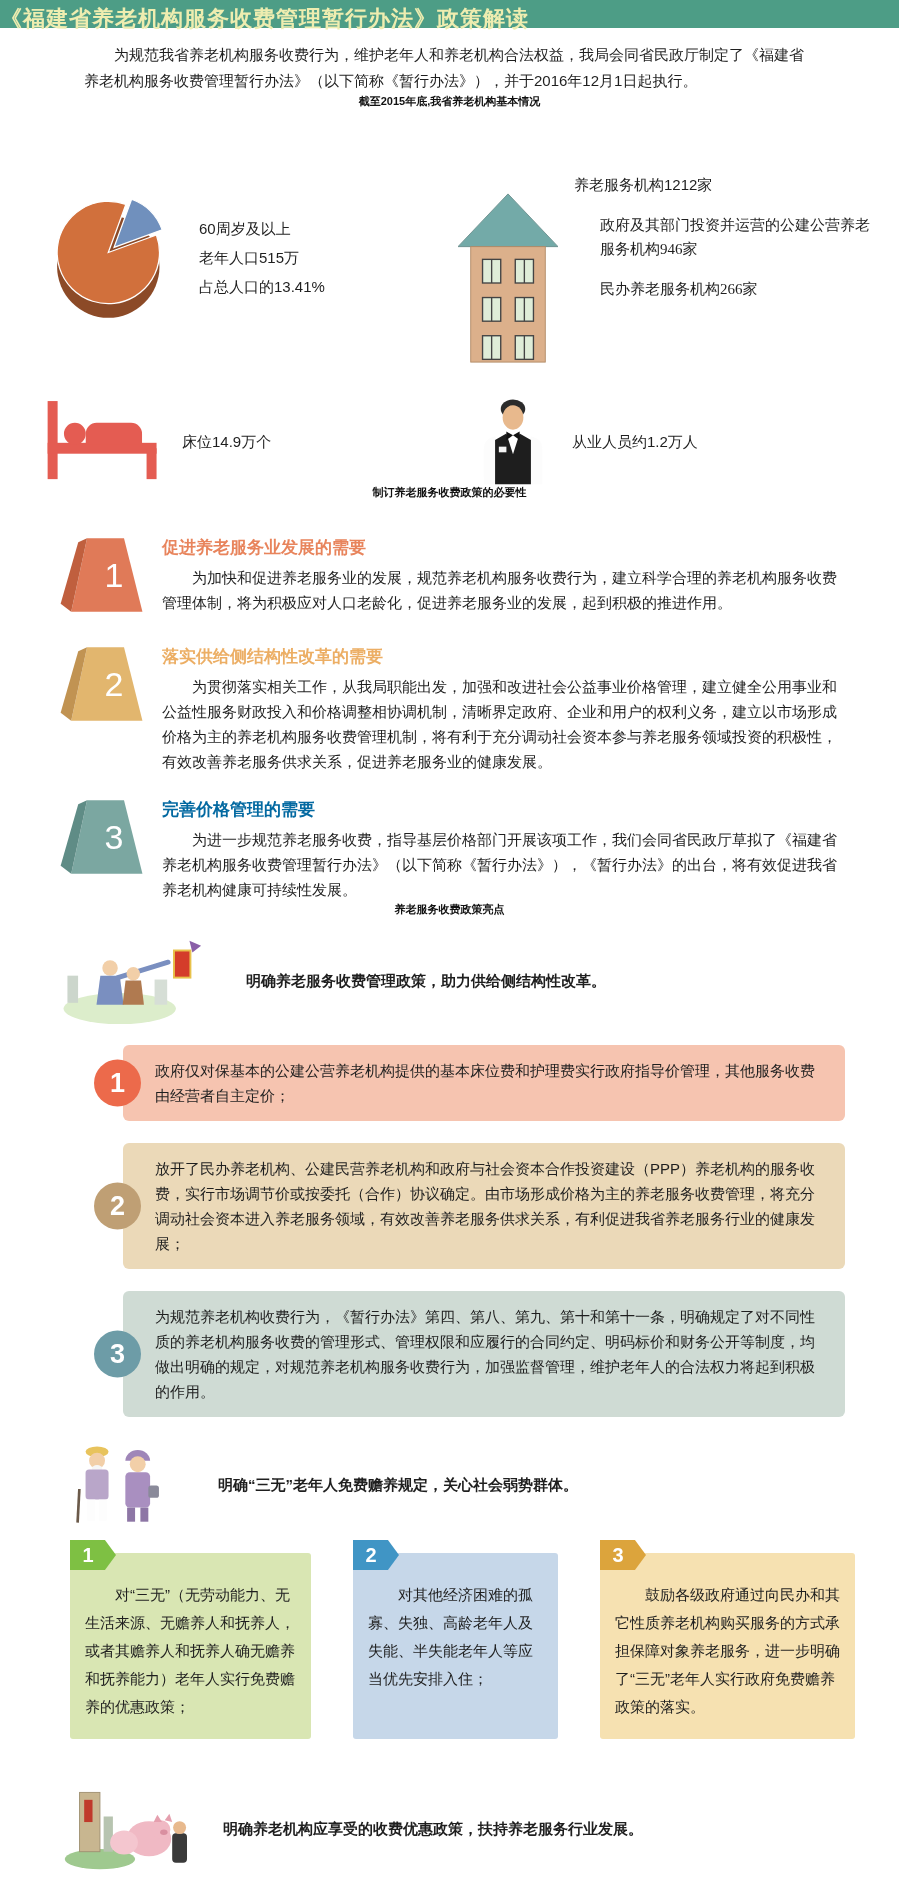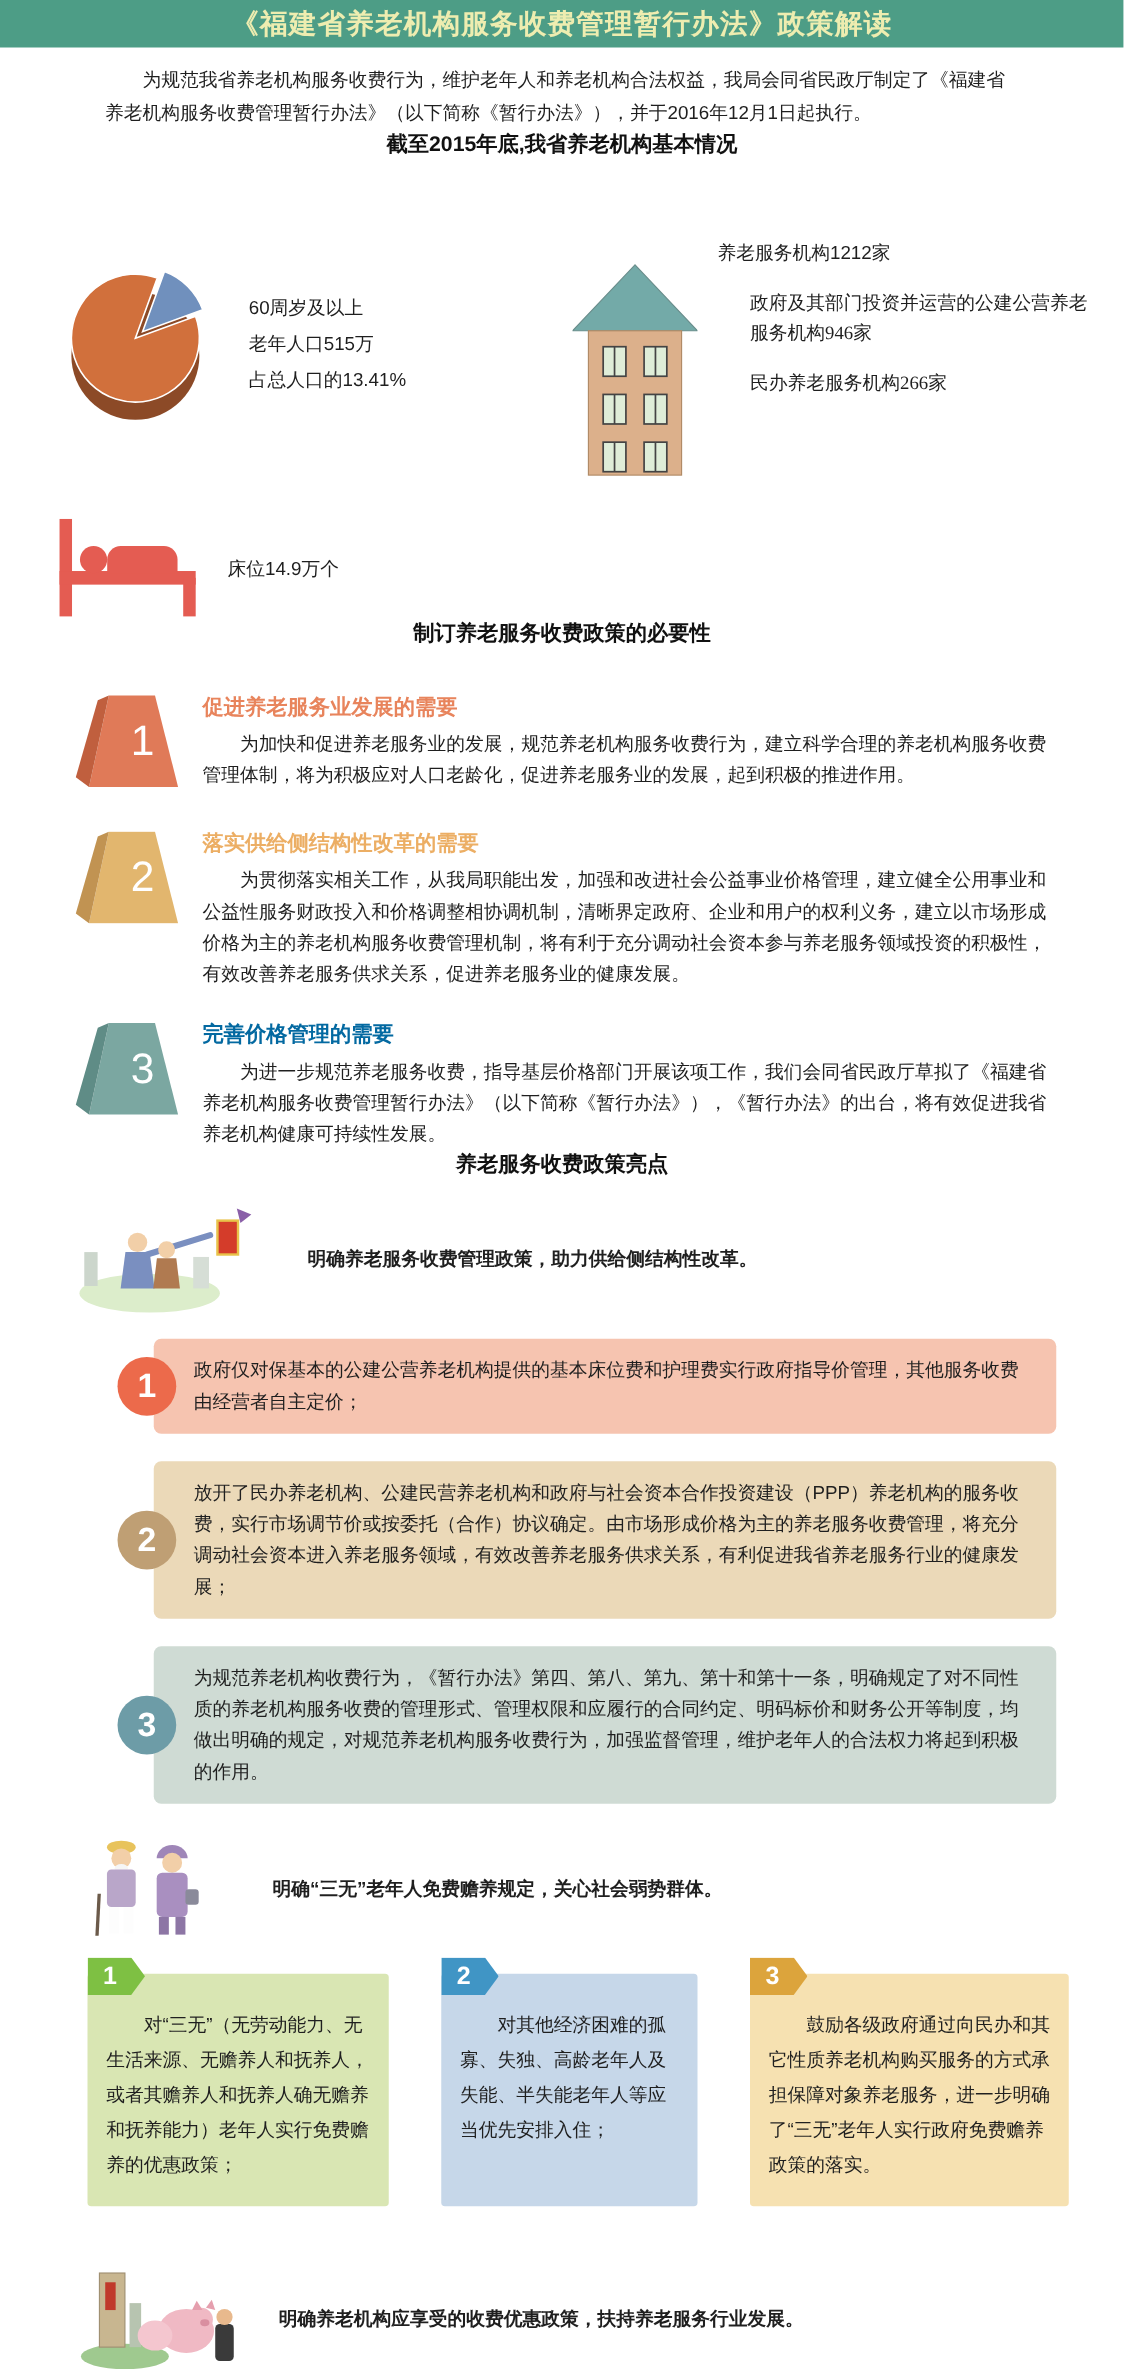--- a/index.html
+++ b/index.html
@@ -1,25 +1,25 @@
 <!DOCTYPE html>
 <html><head>
 <meta charset="utf-8">
 <style>
   html,body{margin:0;padding:0;background:#ffffff;}
   body{font-family:"Liberation Sans","DejaVu Sans",sans-serif;color:#1f1f1f;}
   .page{width:899px;min-height:1901px;margin:0 auto;background:#fff;overflow:hidden;}
 
   
-  .banner{height:38px;line-height:38px;background:#4d9d86;text-align:center;
+  .banner{height:28px;line-height:38px;background:#4d9d86;text-align:left;
           color:#eeedb0;font-size:22px;font-weight:bold;letter-spacing:1px;}
 
   .intro{margin:14px 84px 0;font-size:15px;line-height:26px;text-indent:2em;}
 
-  h2.sect{margin:0;text-align:center;font-size:17px;font-weight:bold;color:#111;}
+  h2.sect{margin:0;text-align:center;font-size:11px;font-weight:bold;color:#111;}
   .t1{margin-top:36px;}
   .t2{margin-top:72px;}
   .t3{margin-top:64px;}
 
   
   .stats{margin-top:38px;}
   .stats-row{display:flex;}
   .stats-row + .stats-row{margin-top:30px;}
   .cell-l{width:450px;box-sizing:border-box;padding-left:44px;display:flex;align-items:center;}
   .cell-r{flex:1;display:flex;align-items:flex-start;padding-left:8px;}
@@ -134,20 +134,34 @@
       <div class="cell-l">
         <svg width="118" height="80" viewBox="0 0 130 88" fill="#e45c52">
           <rect x="4" y="0" width="11" height="86"></rect>
           <rect x="4" y="46" width="120" height="12"></rect>
           <circle cx="34" cy="36" r="12"></circle>
           <path d="M46,48 v-12 a12,12 0 0 1 12,-12 h38 a12,12 0 0 1 12,12 v12 z"></path>
           <rect x="113" y="52" width="11" height="34"></rect>
         </svg>
         <div class="stat-text">床位14.9万个</div>
       </div>
+      <div class="cell-r center-v">
+        <svg width="66" height="88" viewBox="0 0 70 92" style="margin-left:22px">
+          <ellipse cx="35" cy="12" rx="13" ry="10" fill="#2b2b2b"></ellipse>
+          <ellipse cx="35" cy="21" rx="11" ry="13" fill="#e8b98d"></ellipse>
+          <path d="M4,92 L4,54 Q4,44 16,41 L35,92 Z" fill="#fcfcfc"></path>
+          <path d="M66,92 L66,54 Q66,44 54,41 L35,92 Z" fill="#fcfcfc"></path>
+          <polygon points="26,38 44,38 35,58" fill="#ffffff"></polygon>
+          <path d="M16,92 L16,45 L28,38 L35,60 L42,38 L54,45 L54,92 Z" fill="#1e1e1e"></path>
+          <polygon points="28,36 35,40 28,45" fill="#111"></polygon>
+          <polygon points="42,36 35,40 42,45" fill="#111"></polygon>
+          <rect x="20" y="52" width="8" height="6" fill="#f5f5f5"></rect>
+        </svg>
+        <div class="stat-text" style="margin-left:26px">从业人员约1.2万人</div>
+      </div>
     </div>
   </div>
 
   <h2 class="sect t2">制订养老服务收费政策的必要性</h2>
 
   <div class="nec-item n1">
     <div class="tent tent1">
       <div class="face"></div>
         <div class="flap"></div>
       <span class="num">1</span>

